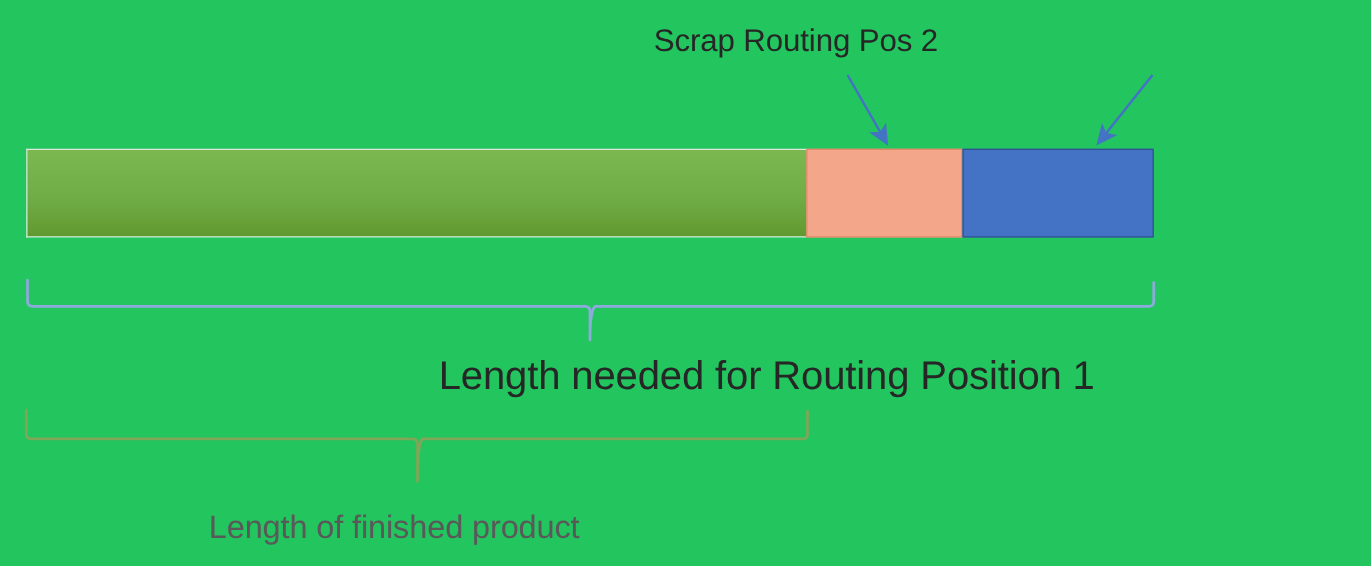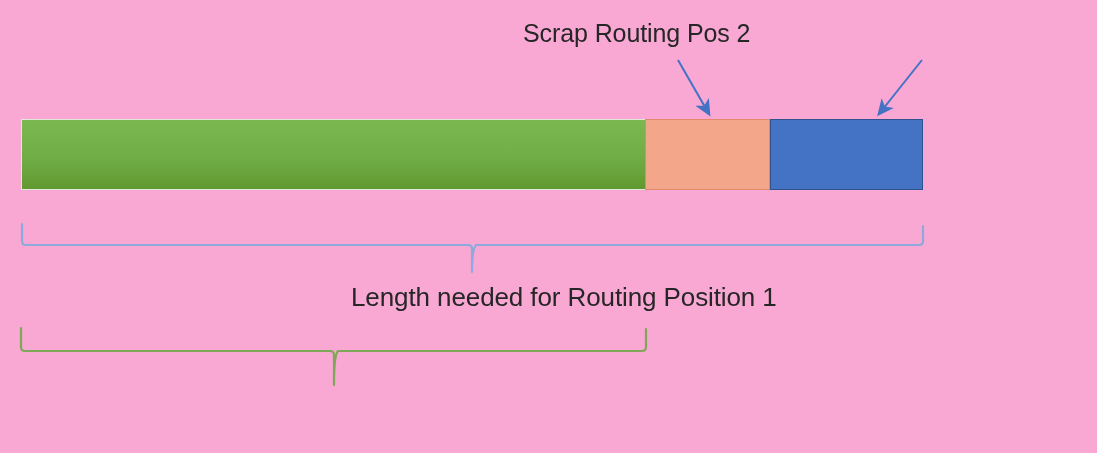--- a/index.html
+++ b/index.html
@@ -7,21 +7,21 @@
     padding: 0;
     background: #ffffff;
   }
   body {
     font-family: "Liberation Sans", sans-serif;
   }
   #canvas {
     position: relative;
     width: 1097px;
     height: 453px;
-    background: #f9a8d4;
+    background: #22c55e;
     overflow: hidden;
   }
 
   
   .bar {
     position: absolute;
     top: 119px;
     height: 71px;
     box-sizing: border-box;
   }
@@ -73,21 +73,21 @@
   #brace-green-svg { left: 0px; top: 320px; }
 
   
   .brace-label {
     position: absolute;
     white-space: nowrap;
   }
   #label-routing1 {
     left: 351px;
     top: 282px;
-    font-size: 26px;
+    font-size: 32px;
     color: #262626;
     letter-spacing: -0.1px;
   }
   #label-finished {
     left: 167px;
     top: 406px;
     font-size: 26px;
     color: #595959;
     letter-spacing: -0.1px;
   }
@@ -127,14 +127,15 @@
              Q472,34 476,30 L919,30 Q923,30 923,26 L923,11" fill="none" stroke="#8EA9DB" stroke-width="2.2" stroke-linecap="round" stroke-linejoin="round"></path>
   </svg>
 
   <div class="brace-label" id="label-routing1">Length needed for Routing Position 1</div>
 
   <svg class="brace-svg" id="brace-green-svg" width="700" height="80">
     <path d="M21,8 L21,27 Q21,31 25,31 L330,31 Q334,31 334,35 L334,65
              Q334,35 338,31 L642,31 Q646,31 646,27 L646,9" fill="none" stroke="#7FA758" stroke-width="2.2" stroke-linecap="round" stroke-linejoin="round"></path>
   </svg>
 
+  <div class="brace-label" id="label-finished">Length of finished product</div>
 
 </div>
 
 </body></html>

